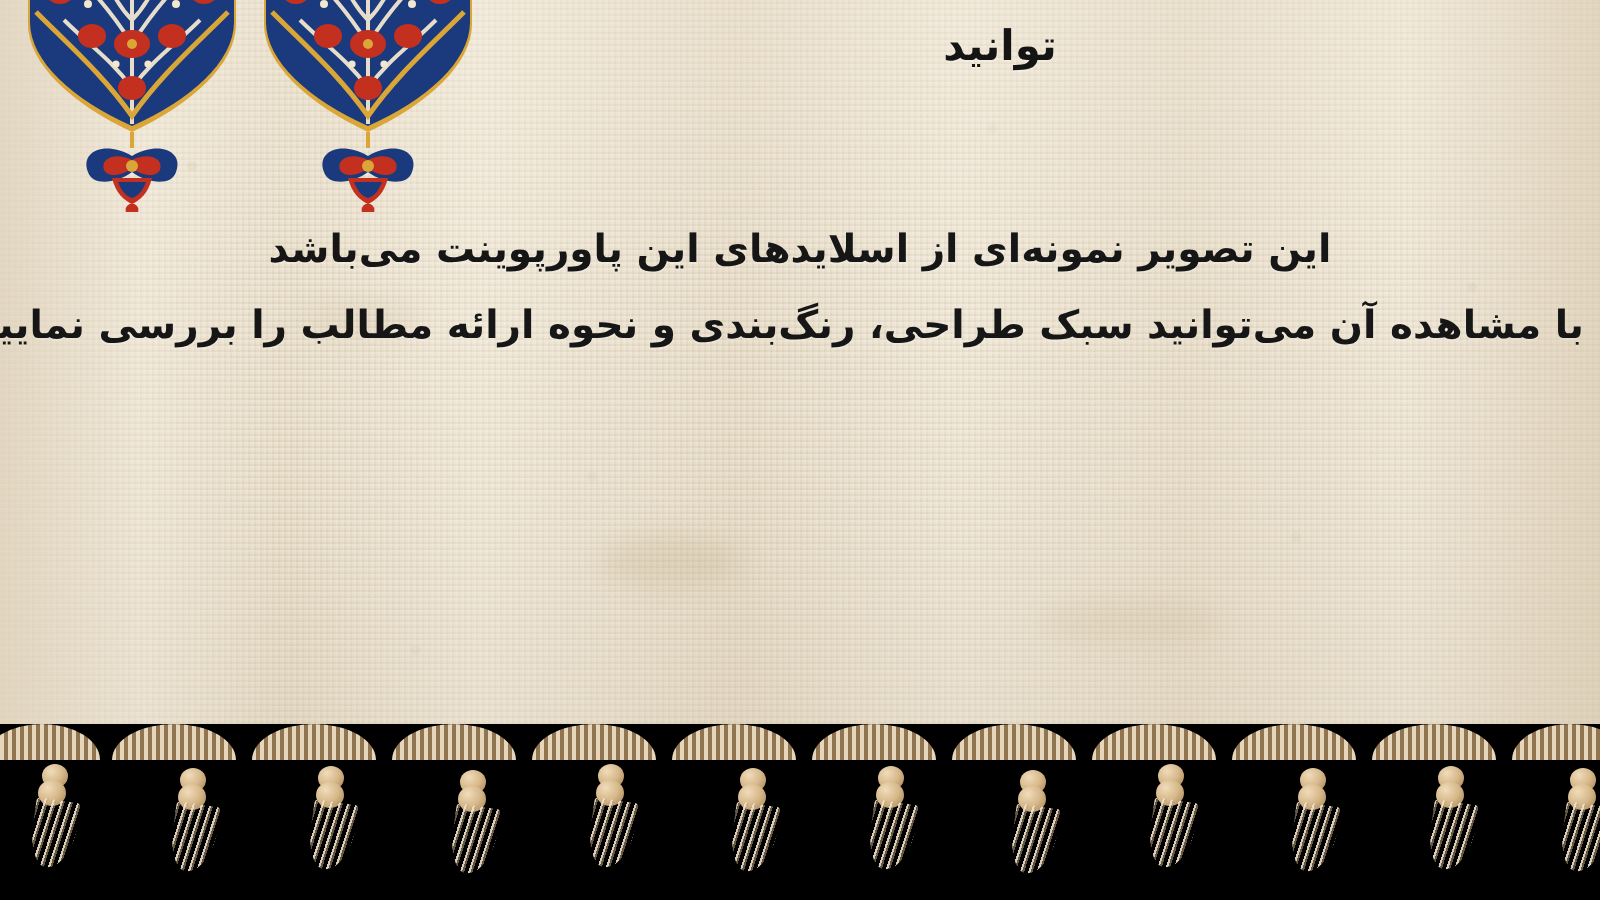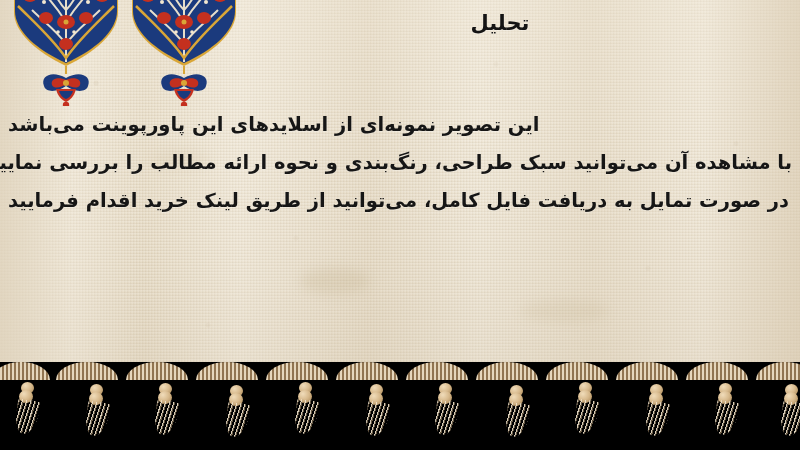--- a/index.html
+++ b/index.html
@@ -99,21 +99,21 @@
     font-weight:700;
     letter-spacing:0px;
     direction:rtl;
     text-shadow:0 1px 0 rgba(255,255,255,.25);
   }
   .body-block{
     position:absolute;
     top:106px;
     right:8px;
     width:784px;
-    text-align:left;
+    text-align:center;
     direction:rtl;
     color:#161616;
   }
   .body-line{
     font-size:19.5px;
     line-height:38px;
     font-weight:700;
     white-space:nowrap;
     text-shadow:0 1px 0 rgba(255,255,255,.22);
   }
@@ -314,27 +314,26 @@
         <path d="M54 114 C46 110 38 113 40 119 C42 123 49 122 54 118 C59 122 66 123 68 119 C70 113 62 110 54 114 Z" fill="#c4301f"></path>
         <circle cx="54" cy="117" r="3" fill="#d9a637"></circle>
         <path d="M44 123 C46 131 50 134 54 136 C58 134 62 131 64 123" fill="#c4301f"></path>
         <path d="M47 125 C49 130 51 132 54 133 C57 132 59 130 61 125" fill="#1b3a7d"></path>
         <circle cx="54" cy="139" r="3.2" fill="#c4301f"></circle>
       </g>
     </svg>
   </div>
 
   <div class="title">
-    <div>تحلیل</div>
+    <div>توانید</div>
   </div>
 
   <div class="body-block">
     <div class="body-line">این تصویر نمونه‌ای از اسلایدهای این پاورپوینت می‌باشد</div>
     <div class="body-line">با مشاهده آن می‌توانید سبک طراحی، رنگ‌بندی و نحوه ارائه مطالب را بررسی نمایید</div>
-    <div class="body-line">در صورت تمایل به دریافت فایل کامل، می‌توانید از طریق لینک خرید اقدام فرمایید</div>
   </div>
 
   <div class="fringe-band">
 
     <div class="selvedge" style="background:
             repeating-linear-gradient(93deg, rgba(255,255,255,.22) 0 2px, rgba(128,96,62,.32) 2px 4px),
             linear-gradient(180deg,#eddcbd 0%,#ddc6a0 60%,#c6a componentes 100%),
             linear-gradient(180deg,#eddcbd 0%,#caa97f 100%);"></div>
 
     <div class="arch" style="left:-8px;width:58px;"></div>

